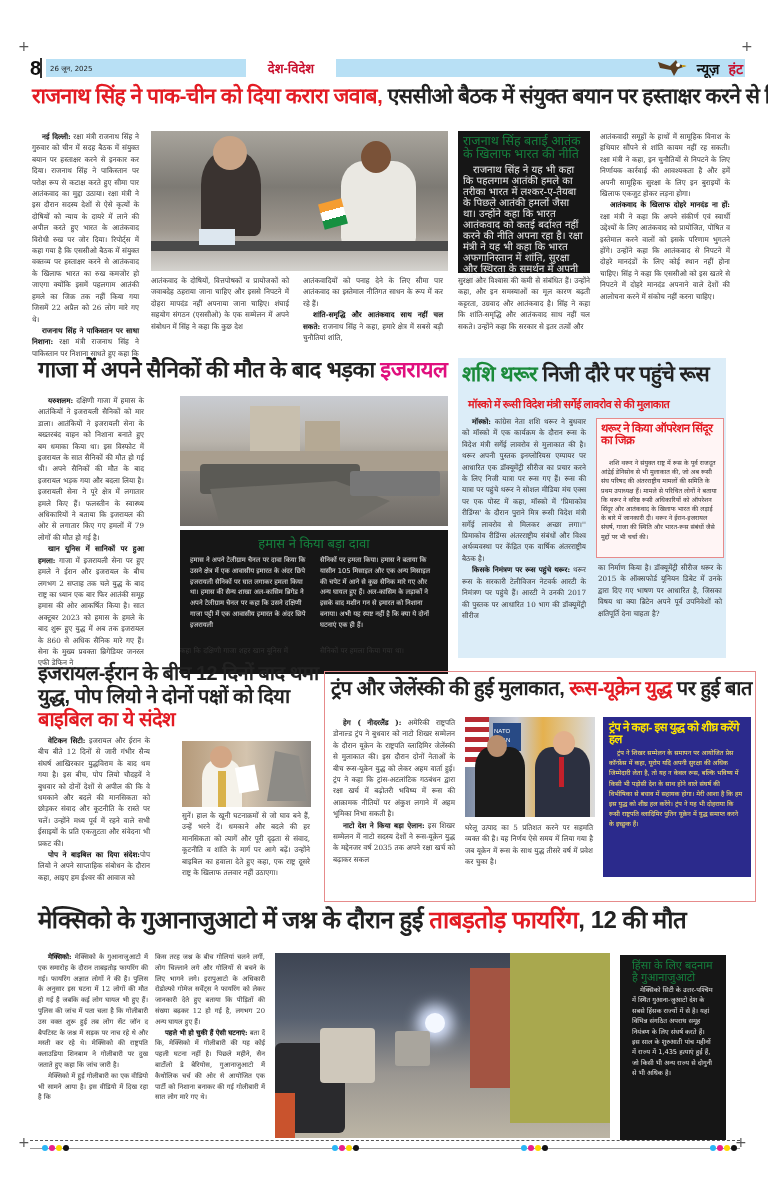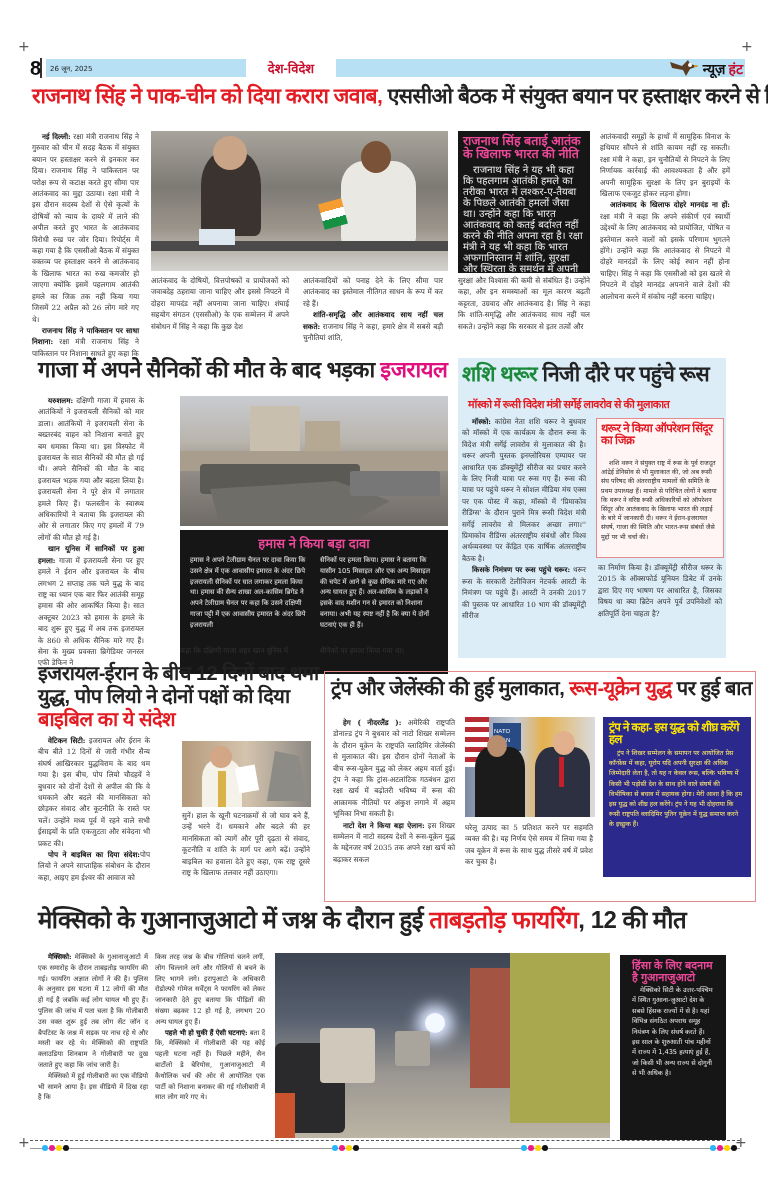--- a/index.html
+++ b/index.html
@@ -3,30 +3,30 @@
 <meta charset="utf-8">
 <style>
 *{box-sizing:border-box;margin:0;padding:0}
 body{width:768px;height:1187px;background:#fff;font-family:"DejaVu Sans","Liberation Sans",sans-serif;color:#222;position:relative;overflow:hidden}
 .crop{position:absolute;color:#555;font-size:14px;font-family:"DejaVu Sans",sans-serif}
 .masthead{position:absolute;left:30px;top:58px;width:715px;height:20px;display:flex;align-items:center}
 .pg{font-family:"Liberation Sans",sans-serif;font-weight:bold;font-size:20px;color:#111;width:12px;border-right:2px solid #333;padding-right:3px;line-height:20px}
 .bar1{background:#b8e0f5;height:18px;margin-left:4px;width:200px;display:flex;align-items:center;padding-left:4px;font-size:7px;color:#222}
 .section{width:90px;text-align:center;font-weight:bold;color:#c8102e;font-size:13px;font-family:"Liberation Sans",sans-serif}
 .bar2{background:#b8e0f5;height:18px;flex:1;display:flex;align-items:center;justify-content:flex-end;padding-right:2px}
-.logo{display:flex;align-items:center;gap:3px;font-weight:bold;font-size:14px;font-family:"Liberation Sans",sans-serif}
+.logo{display:flex;align-items:center;gap:9px;font-weight:bold;font-size:14px;font-family:"Liberation Sans",sans-serif}
 .logo .eagle{width:32px;height:20px;position:relative}
 .logo .n1{color:#111}.logo .n2{color:#c8102e}
 .hl{font-family:"Liberation Sans",sans-serif;font-weight:bold;letter-spacing:-0.5px;line-height:1.1}
 .red{color:#e31b23}.pink{color:#e0107e}.green{color:#1a8a3a}
 .txt{font-size:7.2px;line-height:11.4px;text-align:justify;color:#333;font-family:"DejaVu Serif",serif}
 .txt b{color:#111}
 .photo{position:absolute;overflow:hidden}
 .boxdark{background:#161616;color:#fff}
-.boxdark .bh{color:#ec4899;font-family:"Liberation Sans",sans-serif;font-weight:bold}
+.boxdark .bh{color:#15803d;font-family:"Liberation Sans",sans-serif;font-weight:normal}
 .boxdark p{font-size:10px;line-height:11px;color:#eee}
 .regmarks{position:absolute;display:flex;gap:1px}
 .regmarks span{width:6px;height:6px;border-radius:50%}
 </style>
 </head>
 <body>
 
 <div class="crop" style="left:18px;top:38px">+</div>
 <div class="crop" style="left:741px;top:38px">+</div>
 

